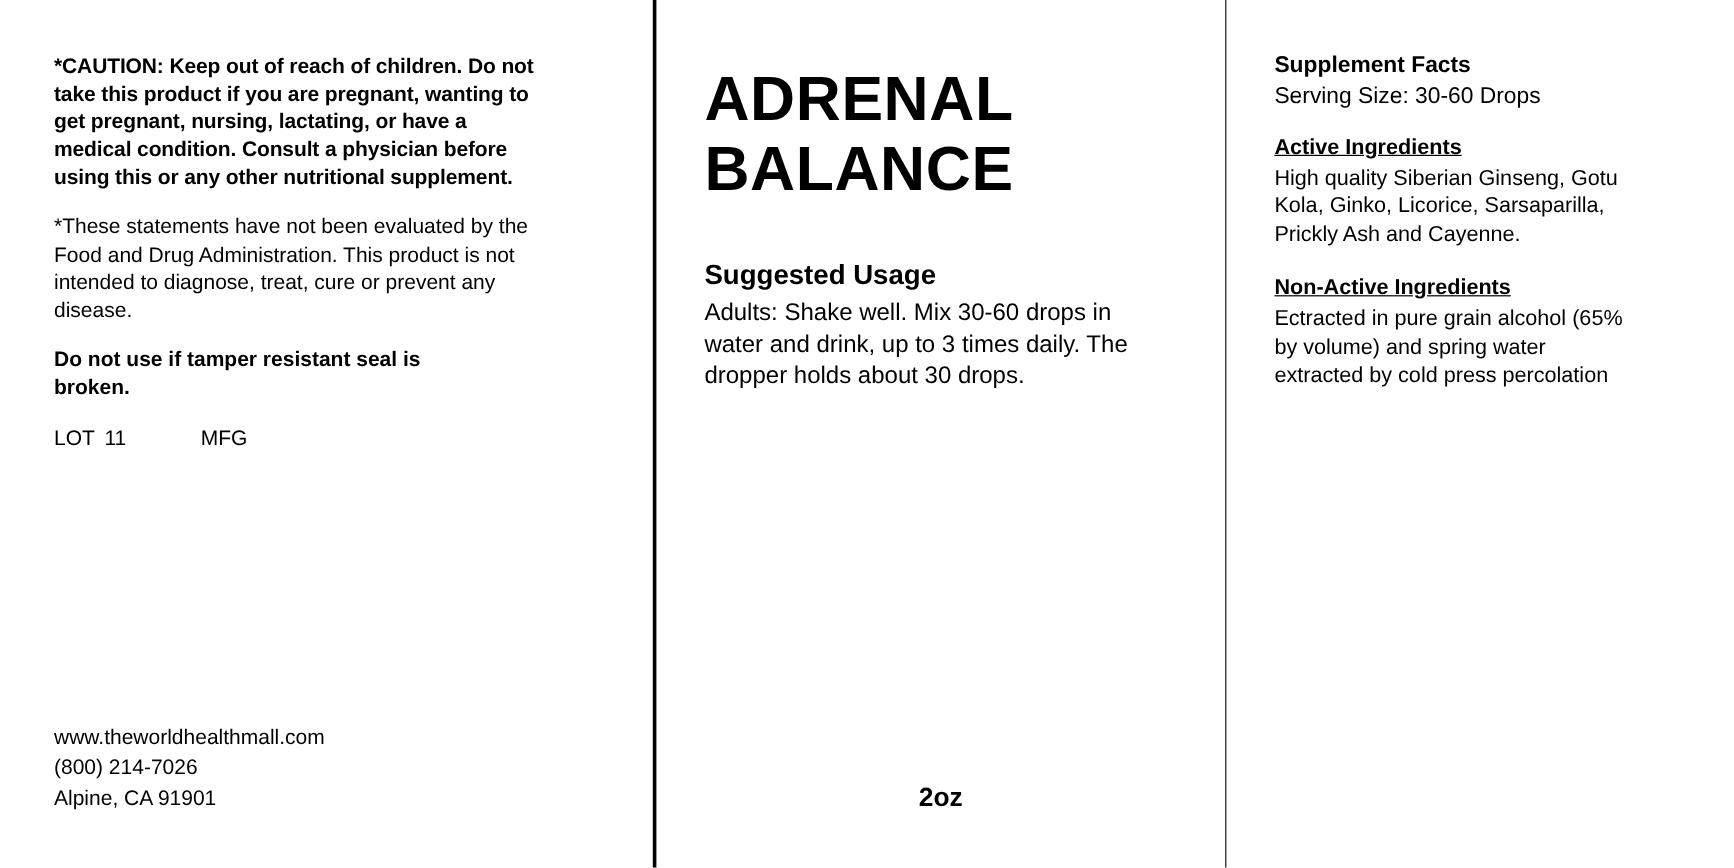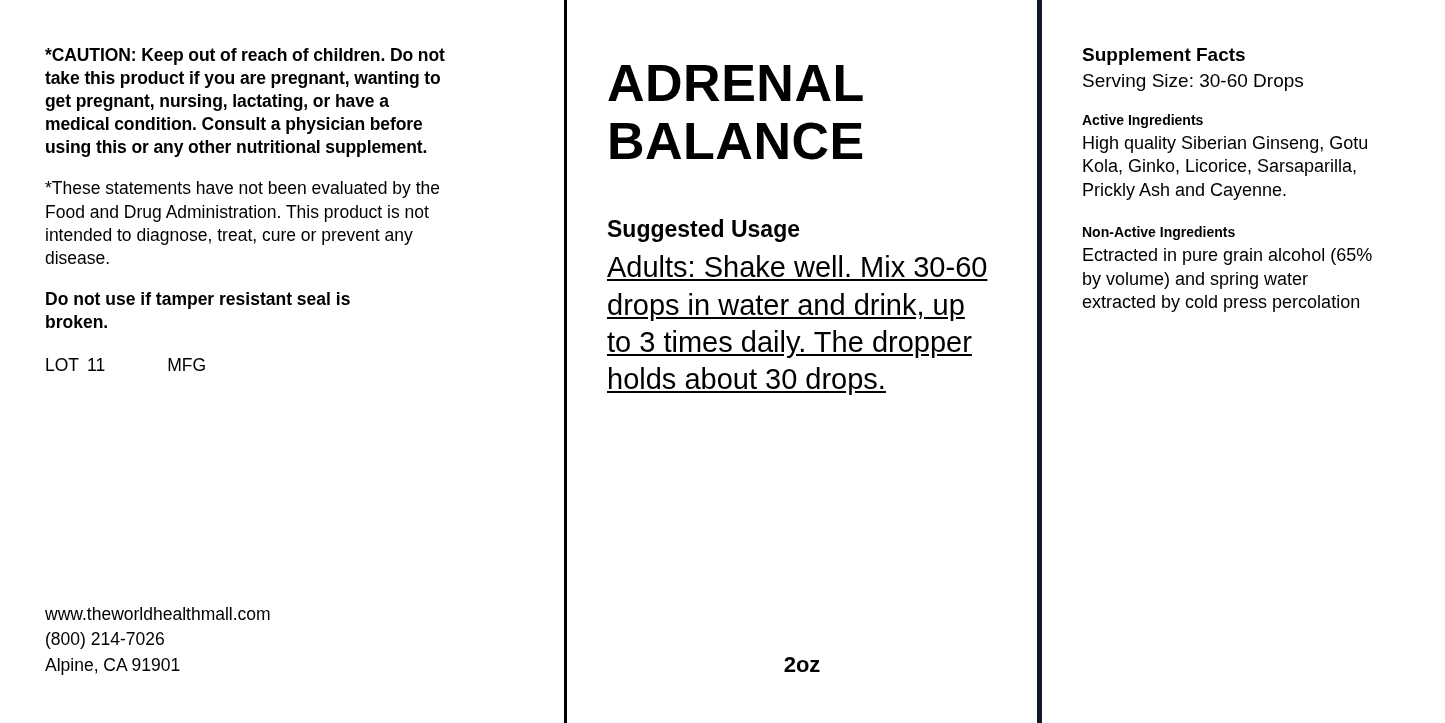--- a/index.html
+++ b/index.html
@@ -30,24 +30,23 @@
     position: relative;
   }
   .panel-left {
     width: 544px;
     padding: 44px 40px 40px 45px;
   }
   .panel-center {
     width: 478px;
     padding: 44px 30px 40px 40px;
     border-left: 3px solid #000;
-    border-right: 5px solid #0f172a;
+    border-right: 1px solid #0f172a;
     display: flex;
     flex-direction: column;
-    margin-left: 20px;
   }
   .panel-right {
     width: 385px;
     padding: 44px 40px 27px 40px;
   }
 
   
   .caution-block {
     font-size: 17.5px;
     font-weight: bold;
@@ -102,25 +101,24 @@
     line-height: 1.12;
     letter-spacing: 0.5px;
     margin: 10px 0 0 0;
   }
   .usage-heading {
     font-size: 23px;
     font-weight: bold;
     margin: 46px 0 6px 0;
   }
   .usage-text {
-    font-size: 29px;
+    font-size: 20px;
     line-height: 1.28;
     margin: 0;
     max-width: 390px;
-    text-decoration: underline;
   }
   .size-text {
     position: absolute;
     bottom: 45px;
     left: 0;
     right: 0;
     text-align: center;
     font-size: 22px;
     font-weight: bold;
   }
@@ -129,23 +127,24 @@
   .facts-heading {
     font-size: 19px;
     font-weight: bold;
     margin: 0 0 4px 0;
   }
   .serving-line {
     font-size: 19px;
     margin: 0 0 20px 0;
   }
   .sub-heading {
-    font-size: 14px;
+    font-size: 18px;
     font-weight: bold;
     margin: 0 0 4px 0;
+    text-decoration: underline;
   }
   .ing-text {
     font-size: 18px;
     line-height: 1.3;
     margin: 0 0 22px 0;
     max-width: 400px;
   }
   .ing-text.last { margin-bottom: 0; }
 </style>
 </head>

